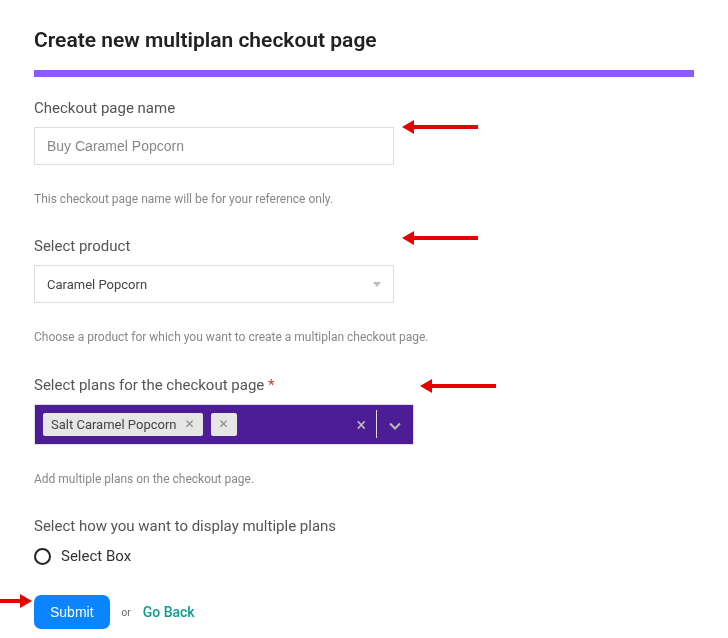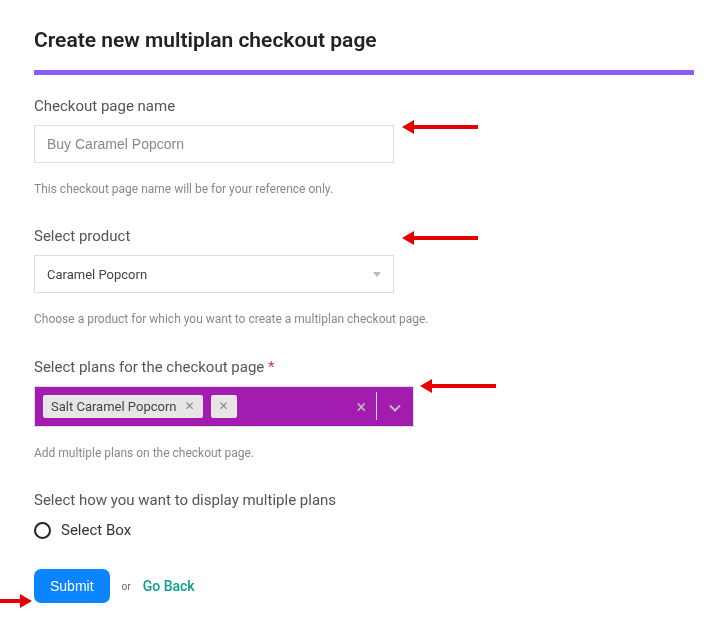--- a/index.html
+++ b/index.html
@@ -13,21 +13,21 @@
     }
     .container {
       padding: 28px 34px;
       position: relative;
     }
     .page-title {
       font-size: 21px;
       font-weight: 600;
       color: #222;
       padding-bottom: 18px;
-      border-bottom: 5px solid #8b5cf6;
+      border-bottom: 7px solid #8b5cf6;
       margin-bottom: 22px;
     }
     .field-group {
       margin-bottom: 28px;
     }
     .field-label {
       font-size: 15px;
       color: #555;
       margin-bottom: 10px;
       display: block;
@@ -59,29 +59,29 @@
     }
     .caret-down {
       width: 0; height: 0;
       border-left: 4px solid transparent;
       border-right: 4px solid transparent;
       border-top: 5px solid #bbb;
     }
     .hint {
       font-size: 12px;
       color: #888;
-      margin-top: 16px;
+      margin-top: 24px;
       line-height: 1.7;
       max-width: 400px;
     }
     .multi-select {
       width: 380px;
       border: 1px solid #ddd;
       display: flex;
-      background: #a21caf;
+      background: #4c1d95;
     }
     .multi-tags {
       flex: 1;
       padding: 8px;
       display: flex;
       flex-wrap: wrap;
       gap: 8px;
     }
     .tag {
       background: #e6e6e6;

